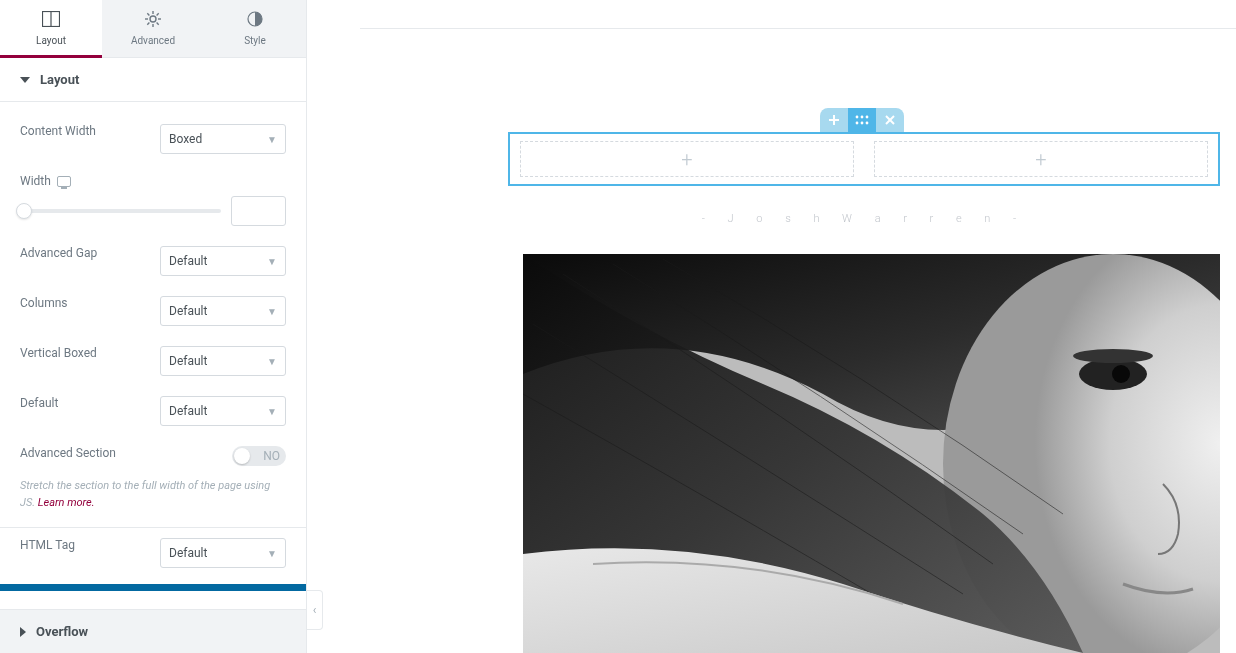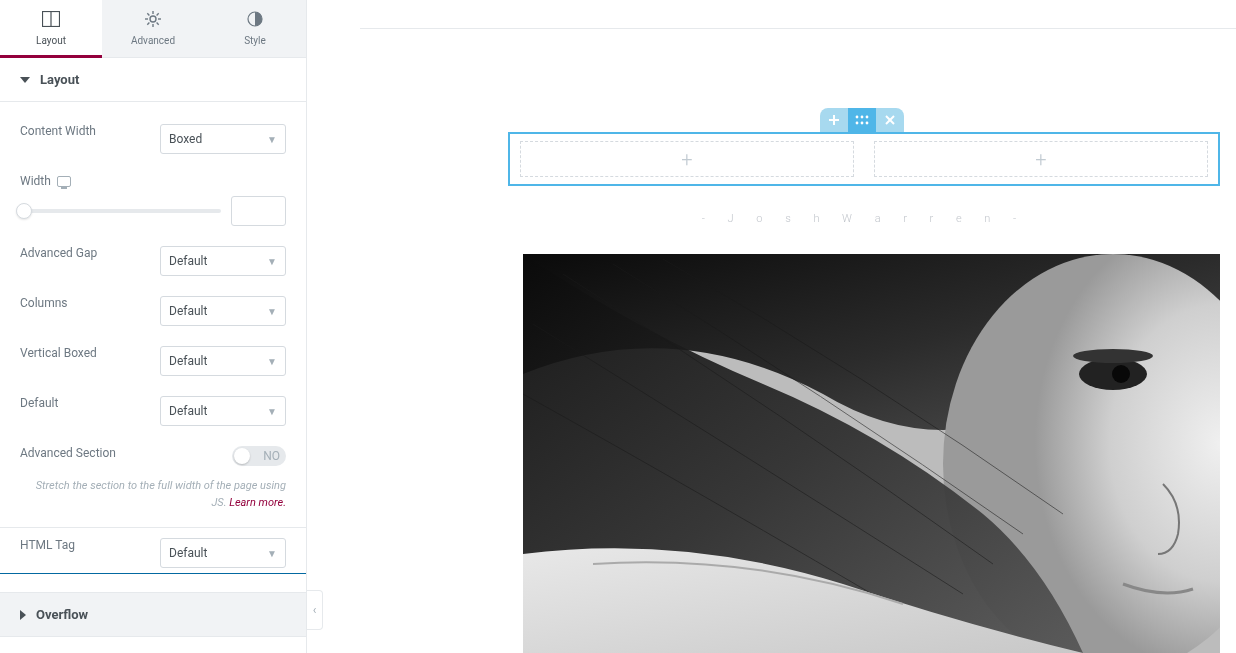--- a/index.html
+++ b/index.html
@@ -26,23 +26,23 @@
 .select .chev { color: #a4afb7; font-size: 10px; }
 
 .slider-row { padding: 6px 20px 10px; display: flex; align-items: center; gap: 10px; }
 .slider-track { flex: 1; height: 4px; background: #e6e9ec; border-radius: 2px; position: relative; }
 .slider-thumb { position: absolute; left: 0; top: 50%; transform: translate(-4px,-50%); width: 16px; height: 16px; border-radius: 50%; background: #fff; border: 1px solid #d5dadf; box-shadow: 0 1px 2px rgba(0,0,0,.1); }
 .numbox { width: 55px; height: 30px; border: 1px solid #d5dadf; border-radius: 3px; background: #fff; }
 
 .toggle { width: 54px; height: 20px; border-radius: 10px; background: #e6e9ec; position: relative; display: flex; align-items: center; justify-content: flex-end; padding: 0 6px; font-size: 12px; color: #a4afb7; cursor: pointer; }
 .toggle .knob { position: absolute; left: 2px; top: 2px; width: 16px; height: 16px; border-radius: 50%; background: #fff; box-shadow: 0 1px 2px rgba(0,0,0,.2); }
 
-.help { padding: 2px 20px 16px; font-size: 11px; font-style: italic; color: #a4afb7; line-height: 1.5; border-bottom: 1px solid #e6e9ec; text-align: right; }
+.help { padding: 2px 20px 16px; font-size: 11px; font-style: italic; color: #a4afb7; line-height: 1.5; border-bottom: 1px solid #e6e9ec; }
 .help a { color: #93003c; text-decoration: none; }
-.sep-bottom { border-bottom: 1px solid #0369a1; padding-bottom: 5px; }
+.sep-bottom { border-bottom: 7px solid #0369a1; padding-bottom: 16px; }
 
 .structure-wrap { background: #f1f3f5; }
 
 .collapse-handle { position: absolute; left: 307px; top: 590px; width: 16px; height: 40px; background: #fff; border: 1px solid #e6e9ec; border-left: none; border-radius: 0 4px 4px 0; display: flex; align-items: center; justify-content: center; color: #a4afb7; font-size: 12px; cursor: pointer; }
 .hr-top { position: absolute; left: 360px; right: 0; top: 28px; height: 1px; background: #e6e9ec; }
 
 .section-handles { position: absolute; left: 820px; top: 108px; display: flex; height: 24px; border-radius: 8px 8px 0 0; overflow: hidden; }
 .section-handles .h { width: 28px; height: 24px; display: flex; align-items: center; justify-content: center; color: #fff; cursor: pointer; }
 .h-light { background: #a7d9ef; }
 .h-mid { background: #4fb6e8; }

